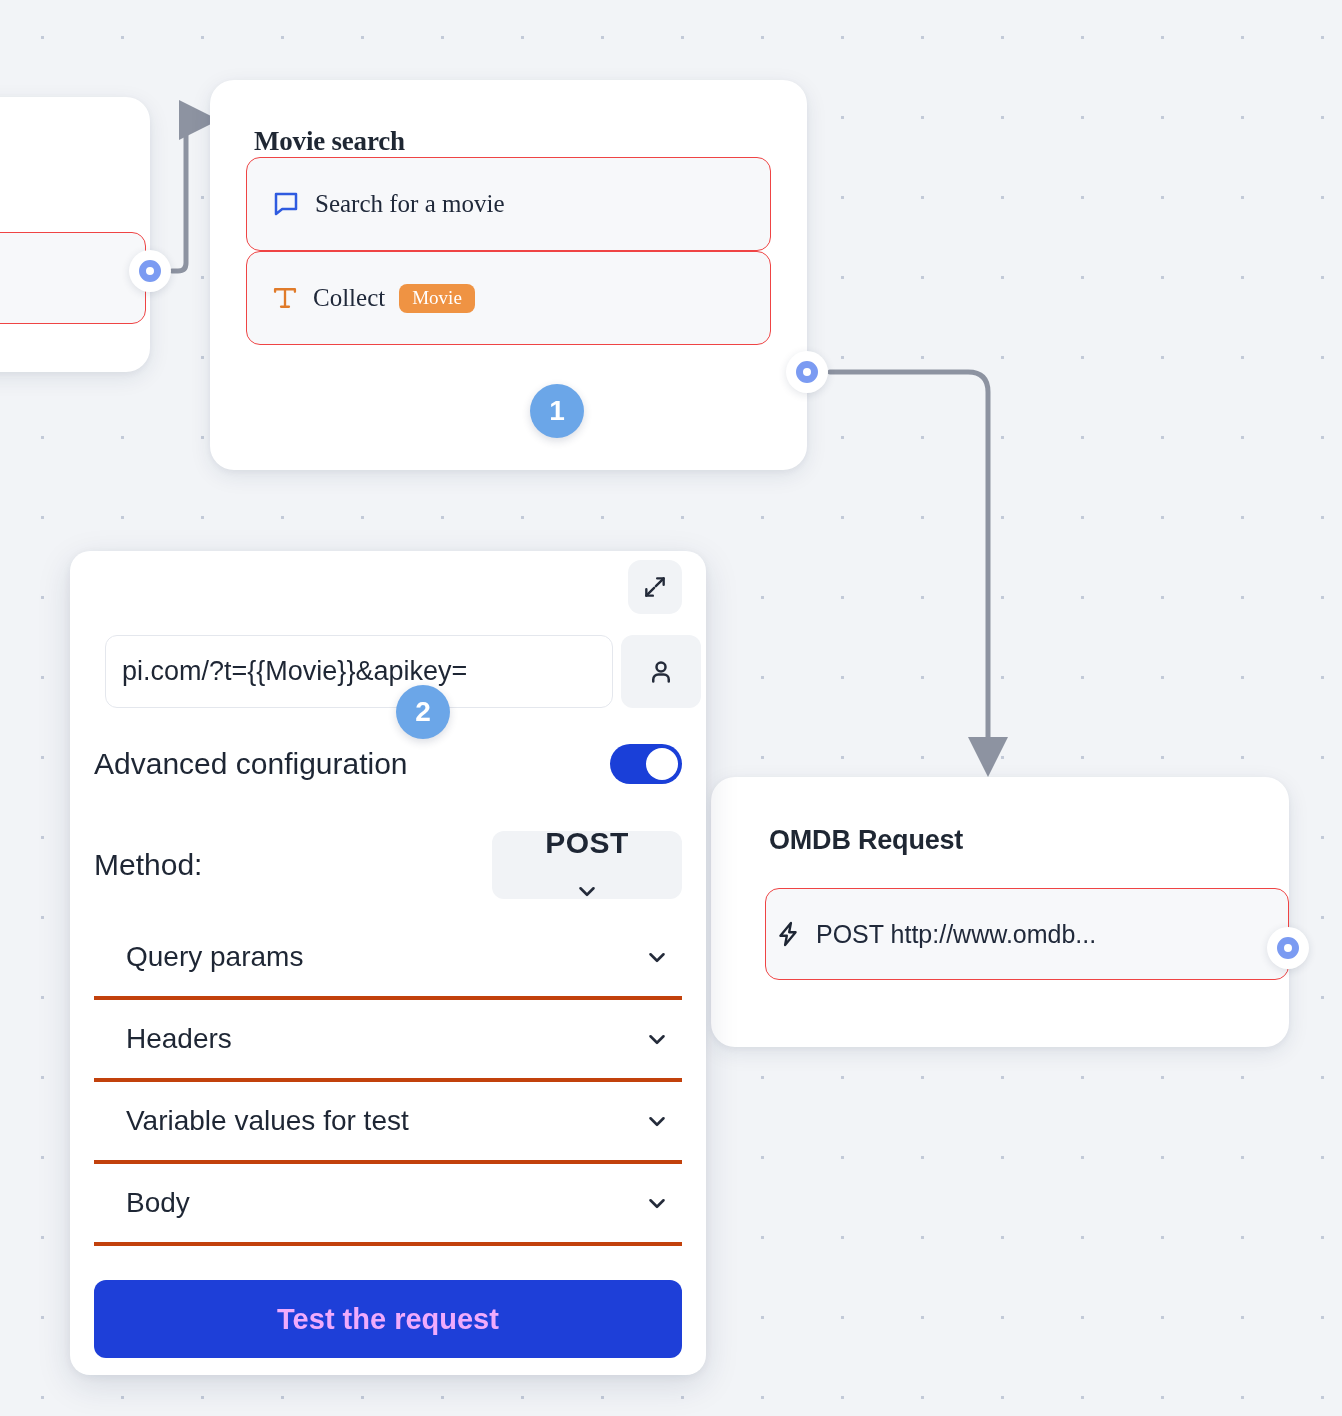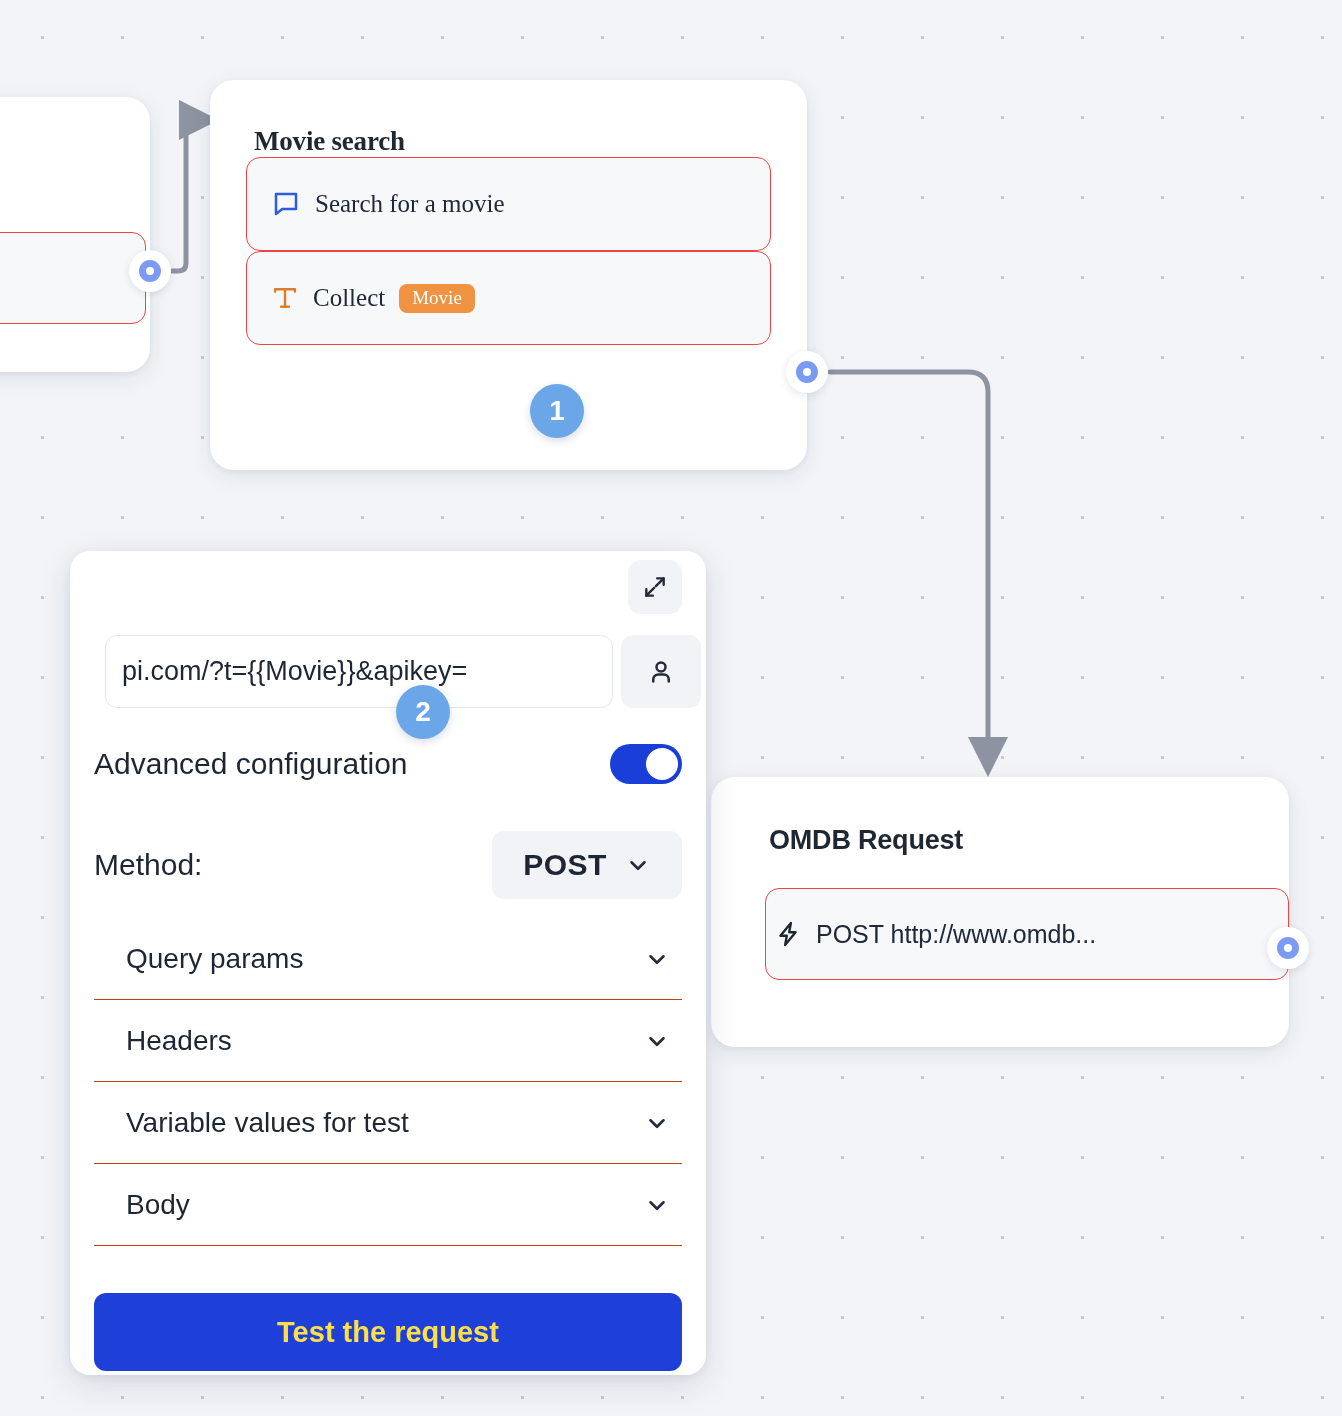--- a/index.html
+++ b/index.html
@@ -292,40 +292,41 @@
     border-radius: 12px;
     height: 68px;
     min-width: 190px;
     display: flex;
     align-items: center;
     justify-content: center;
     gap: 18px;
     padding: 0 22px;
     box-sizing: border-box;
     cursor: pointer;
+    flex-direction: column;
   }
   #method-value {
     font-size: 30px;
     font-weight: 700;
     color: #1e2634;
     letter-spacing: 0.5px;
   }
 
   #accordion {
     position: absolute;
     left: 24px;
     top: 367px;
     width: 588px;
   }
   .acc-item {
     height: 82px;
     display: flex;
     align-items: center;
     justify-content: space-between;
-    border-bottom: 1px solid #c2410c;
+    border-bottom: 4px solid #c2410c;
     padding: 0 4px 0 32px;
     box-sizing: border-box;
     cursor: pointer;
   }
   .acc-label {
     font-size: 28px;
     color: #1e2634;
   }
   .chev {
     margin-right: 8px;
@@ -334,30 +335,29 @@
   }
 
   #test-btn {
     position: absolute;
     left: 24px;
     top: 729px;
     width: 588px;
     height: 78px;
     background: #1e3fd8;
     border-radius: 12px;
-    color: #fde047;
+    color: #f0abfc;
     font-size: 29px;
     font-weight: 700;
     display: flex;
     align-items: center;
     justify-content: center;
     cursor: pointer;
     border: none;
     font-family: "Liberation Sans", sans-serif;
-    margin-top: 13px;
   }
 
   svg { display: block; }
 </style>
 </head>
 <body>
 
 <div id="canvas">
 
   <svg id="edges" width="1342" height="1416">

